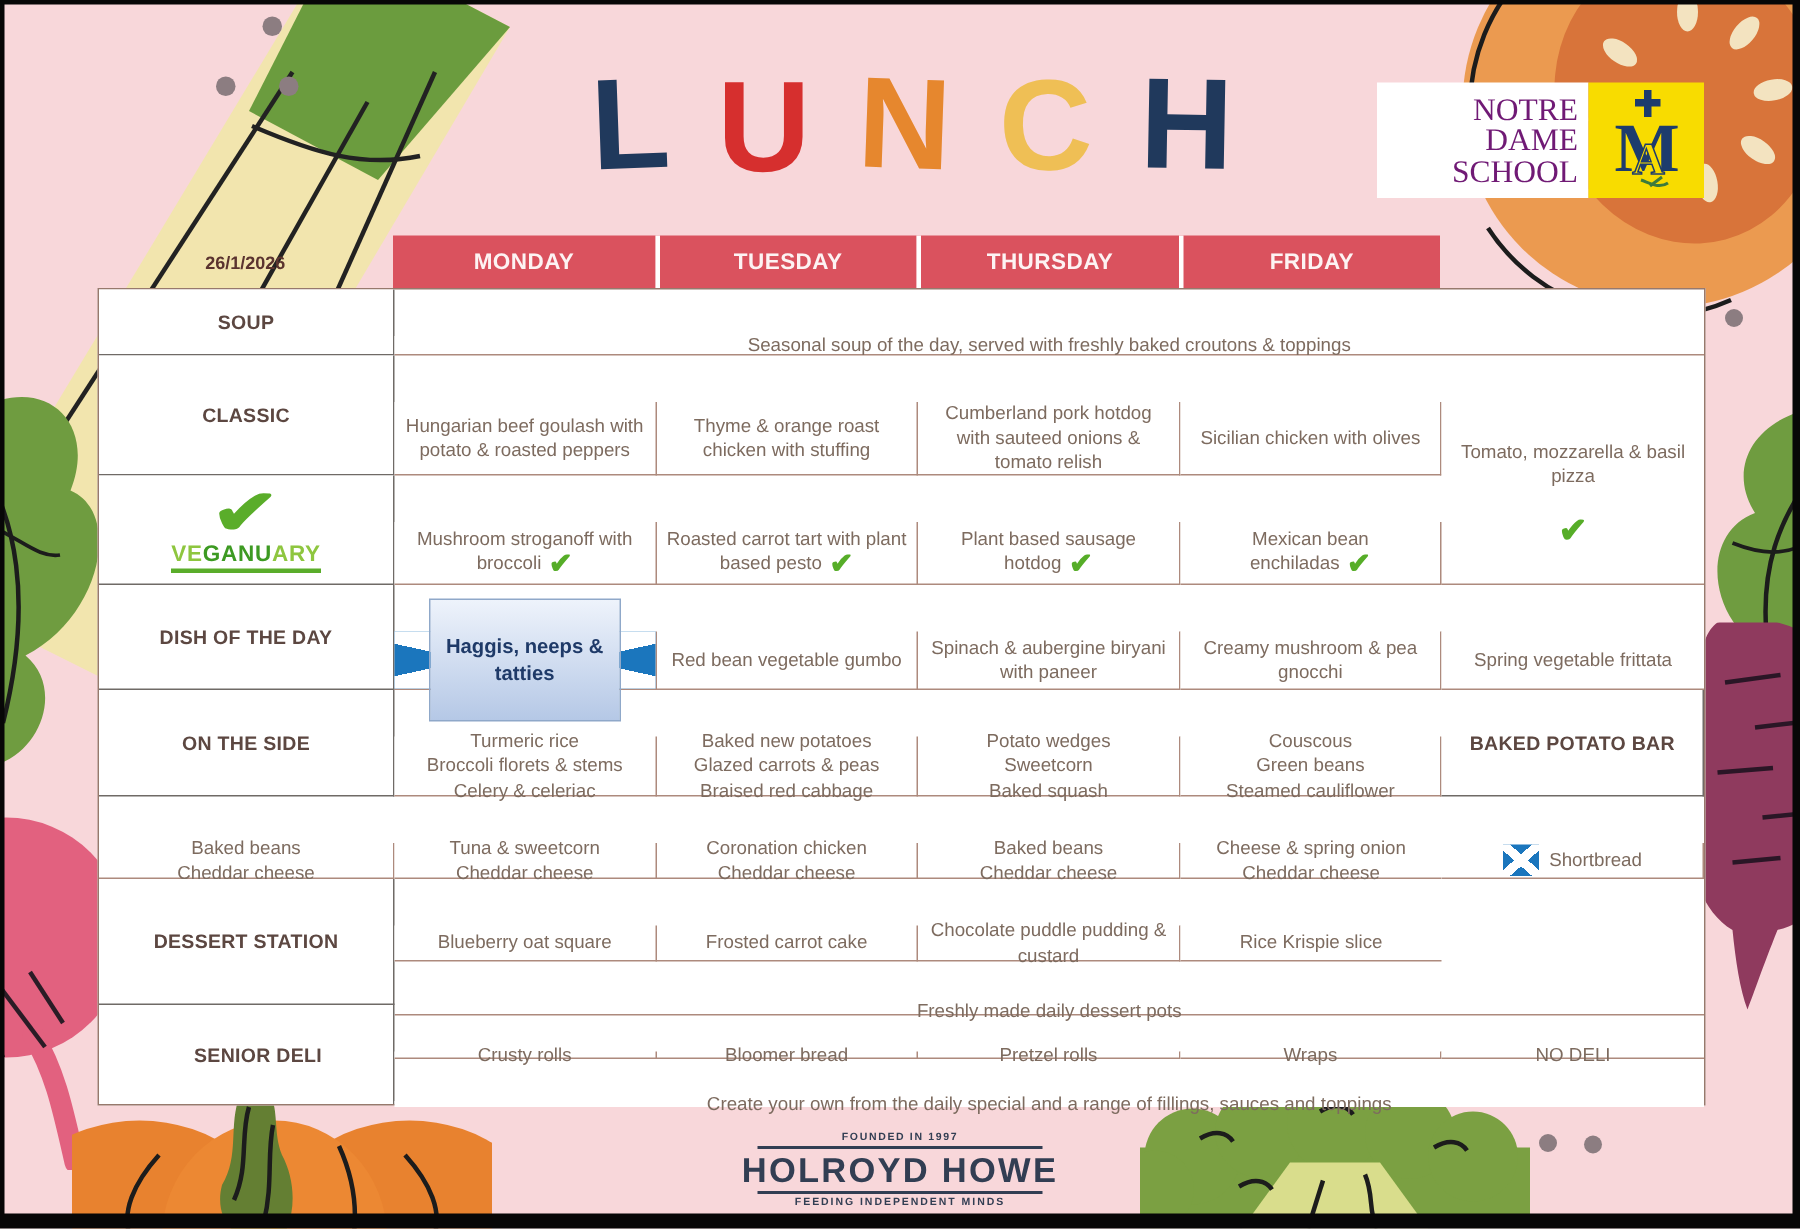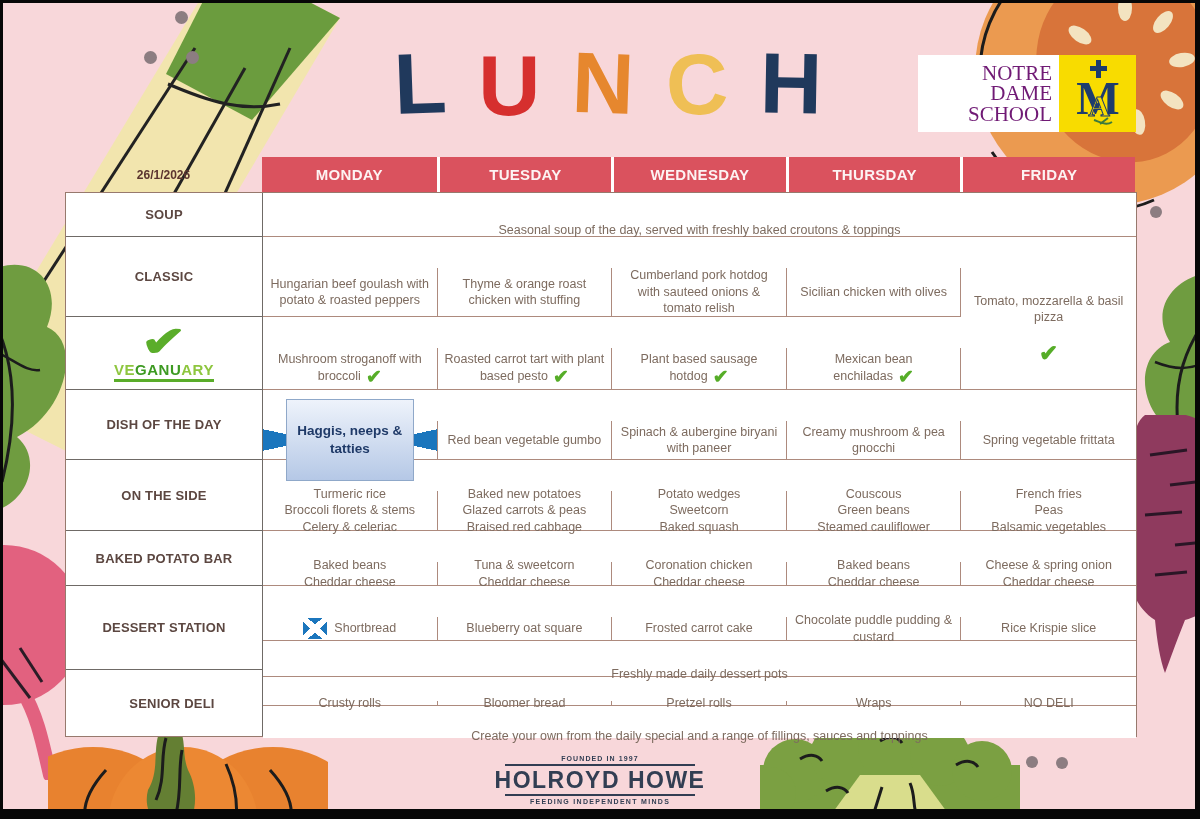--- a/index.html
+++ b/index.html
@@ -209,21 +209,20 @@
         <text x="31" y="58" font-family="Liberation Serif, serif" font-size="30" font-weight="bold" fill="#f8dc00" stroke="#1d3c6d" stroke-width="1" text-anchor="middle">A</text>
         <path d="M26,62 C32,64 38,68 44,64 M32,66 L40,60" stroke="#3c7a3c" stroke-width="2" fill="none"></path>
       </svg>
     </div>
   </div>
 
   <div class="mhead">
     <div class="datec">26/1/2026</div>
     <div class="dayc">MONDAY</div>
     <div class="dayc">TUESDAY</div>
-    <div class="dayc">WEDNESDAY</div>
     <div class="dayc">THURSDAY</div>
     <div class="dayc">FRIDAY</div>
   </div>
 
   <div class="mbody">
 
     <div class="lc">SOUP</div>
     <div class="bc span5 cR0">Seasonal soup of the day, served with freshly baked croutons &amp; toppings</div>
 
     <div class="lc">CLASSIC</div>
@@ -282,25 +281,20 @@
     <div class="bc">
       <div>Potato wedges</div>
         <div>Sweetcorn</div>
         <div>Baked squash</div>
     </div>
     <div class="bc">
       <div>Couscous</div>
         <div>Green beans</div>
         <div>Steamed cauliflower</div>
     </div>
-    <div class="bc cR0">
-      <div>French fries</div>
-        <div>Peas</div>
-        <div>Balsamic vegetables</div>
-    </div>
 
     <div class="lc">BAKED POTATO BAR</div>
     <div class="bc">
       <div>Baked beans</div>
         <div>Cheddar cheese</div>
     </div>
     <div class="bc">
       <div>Tuna &amp; sweetcorn</div>
         <div>Cheddar cheese</div>
     </div>

